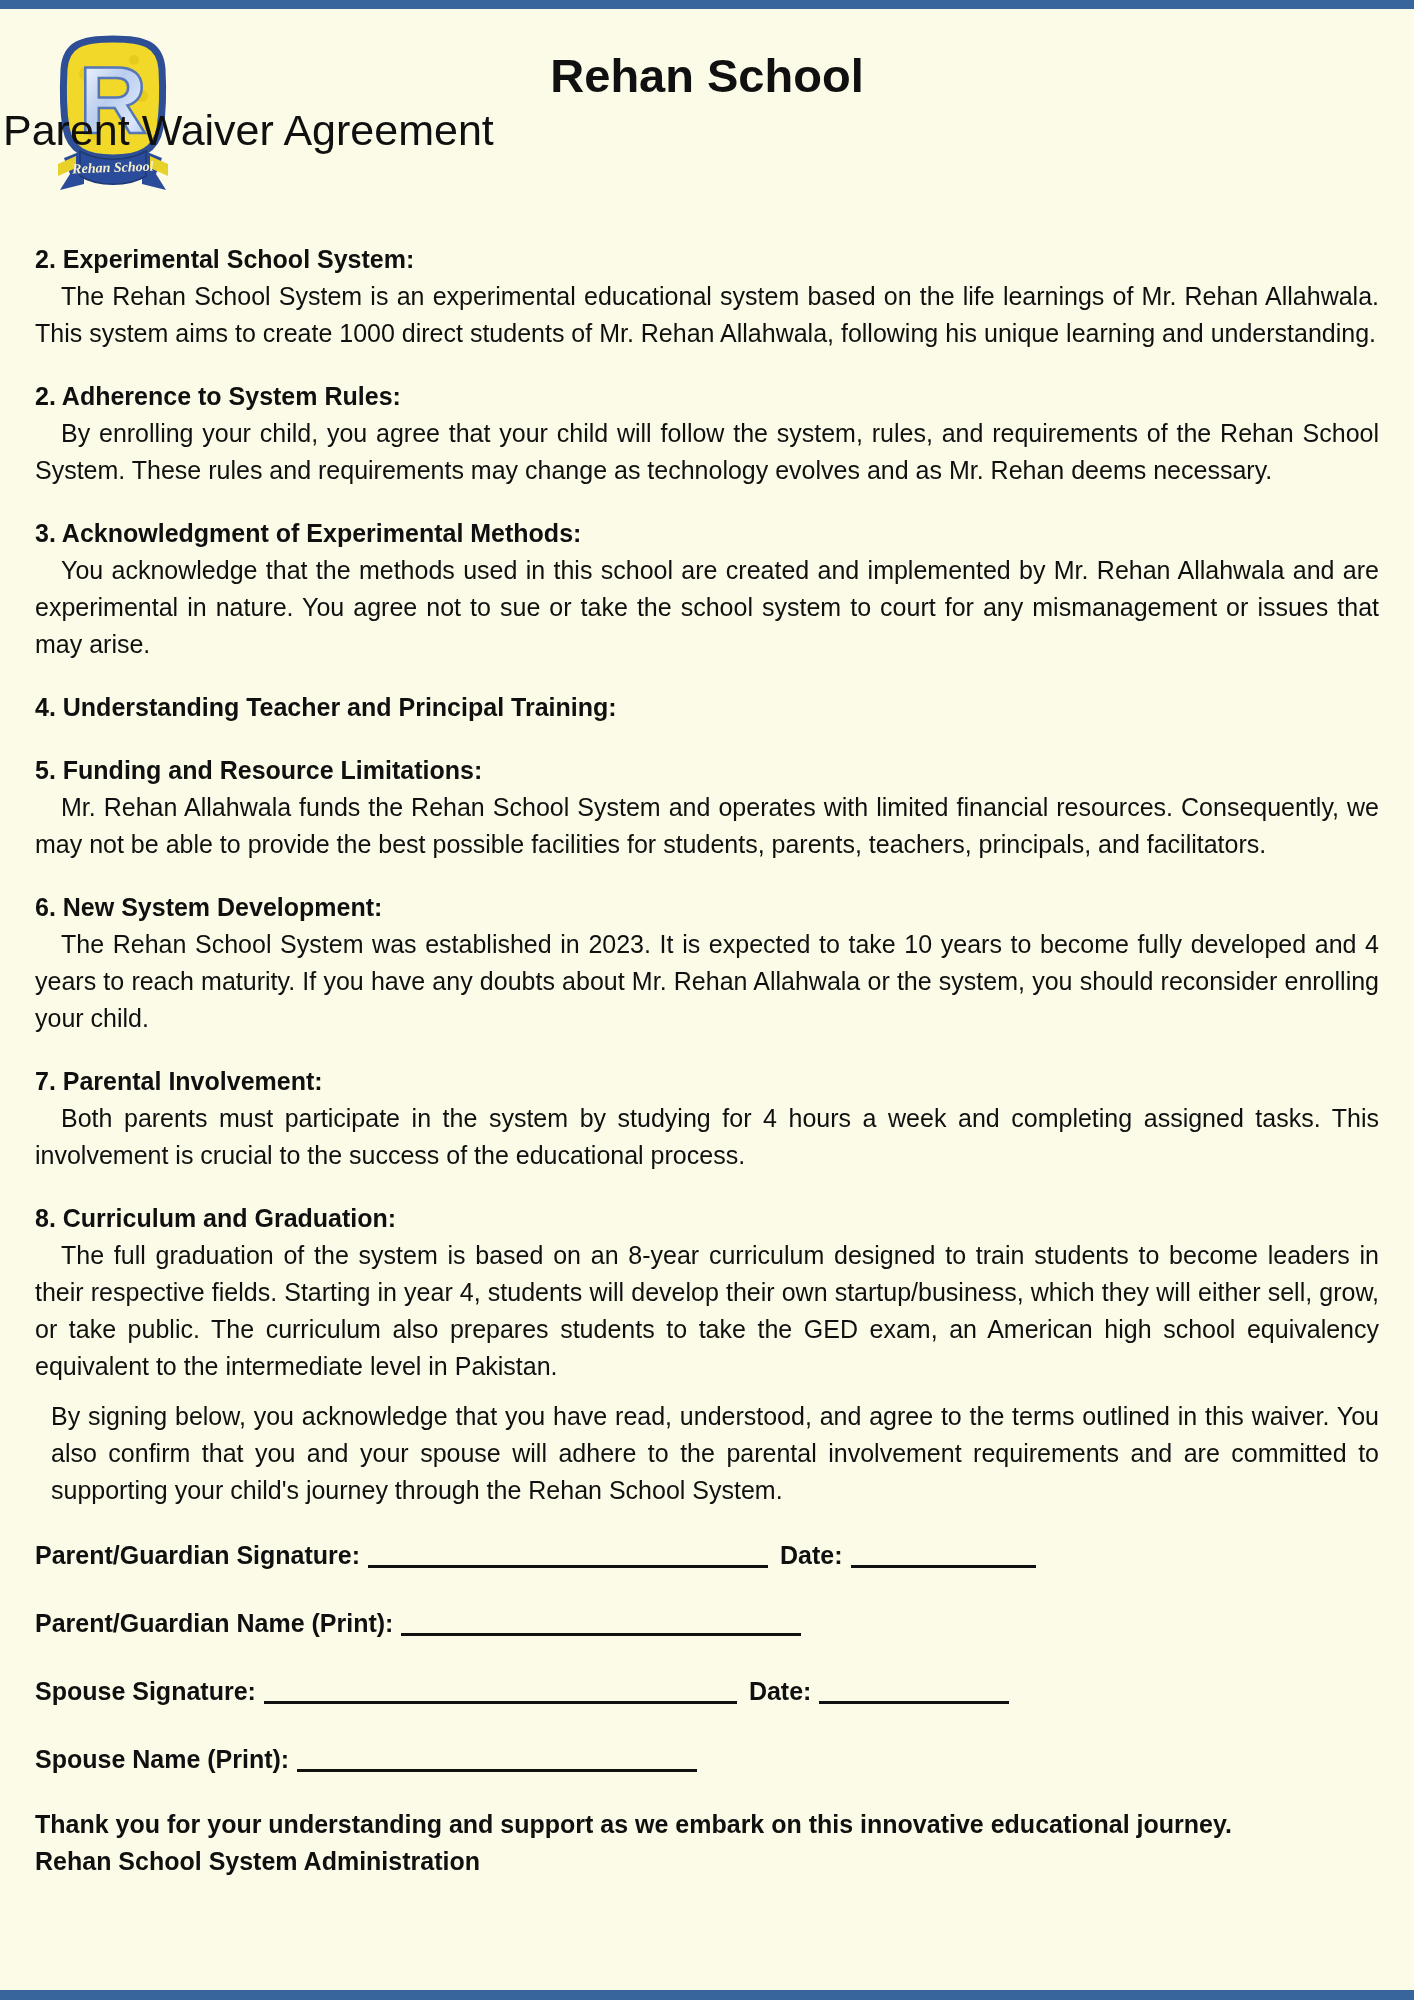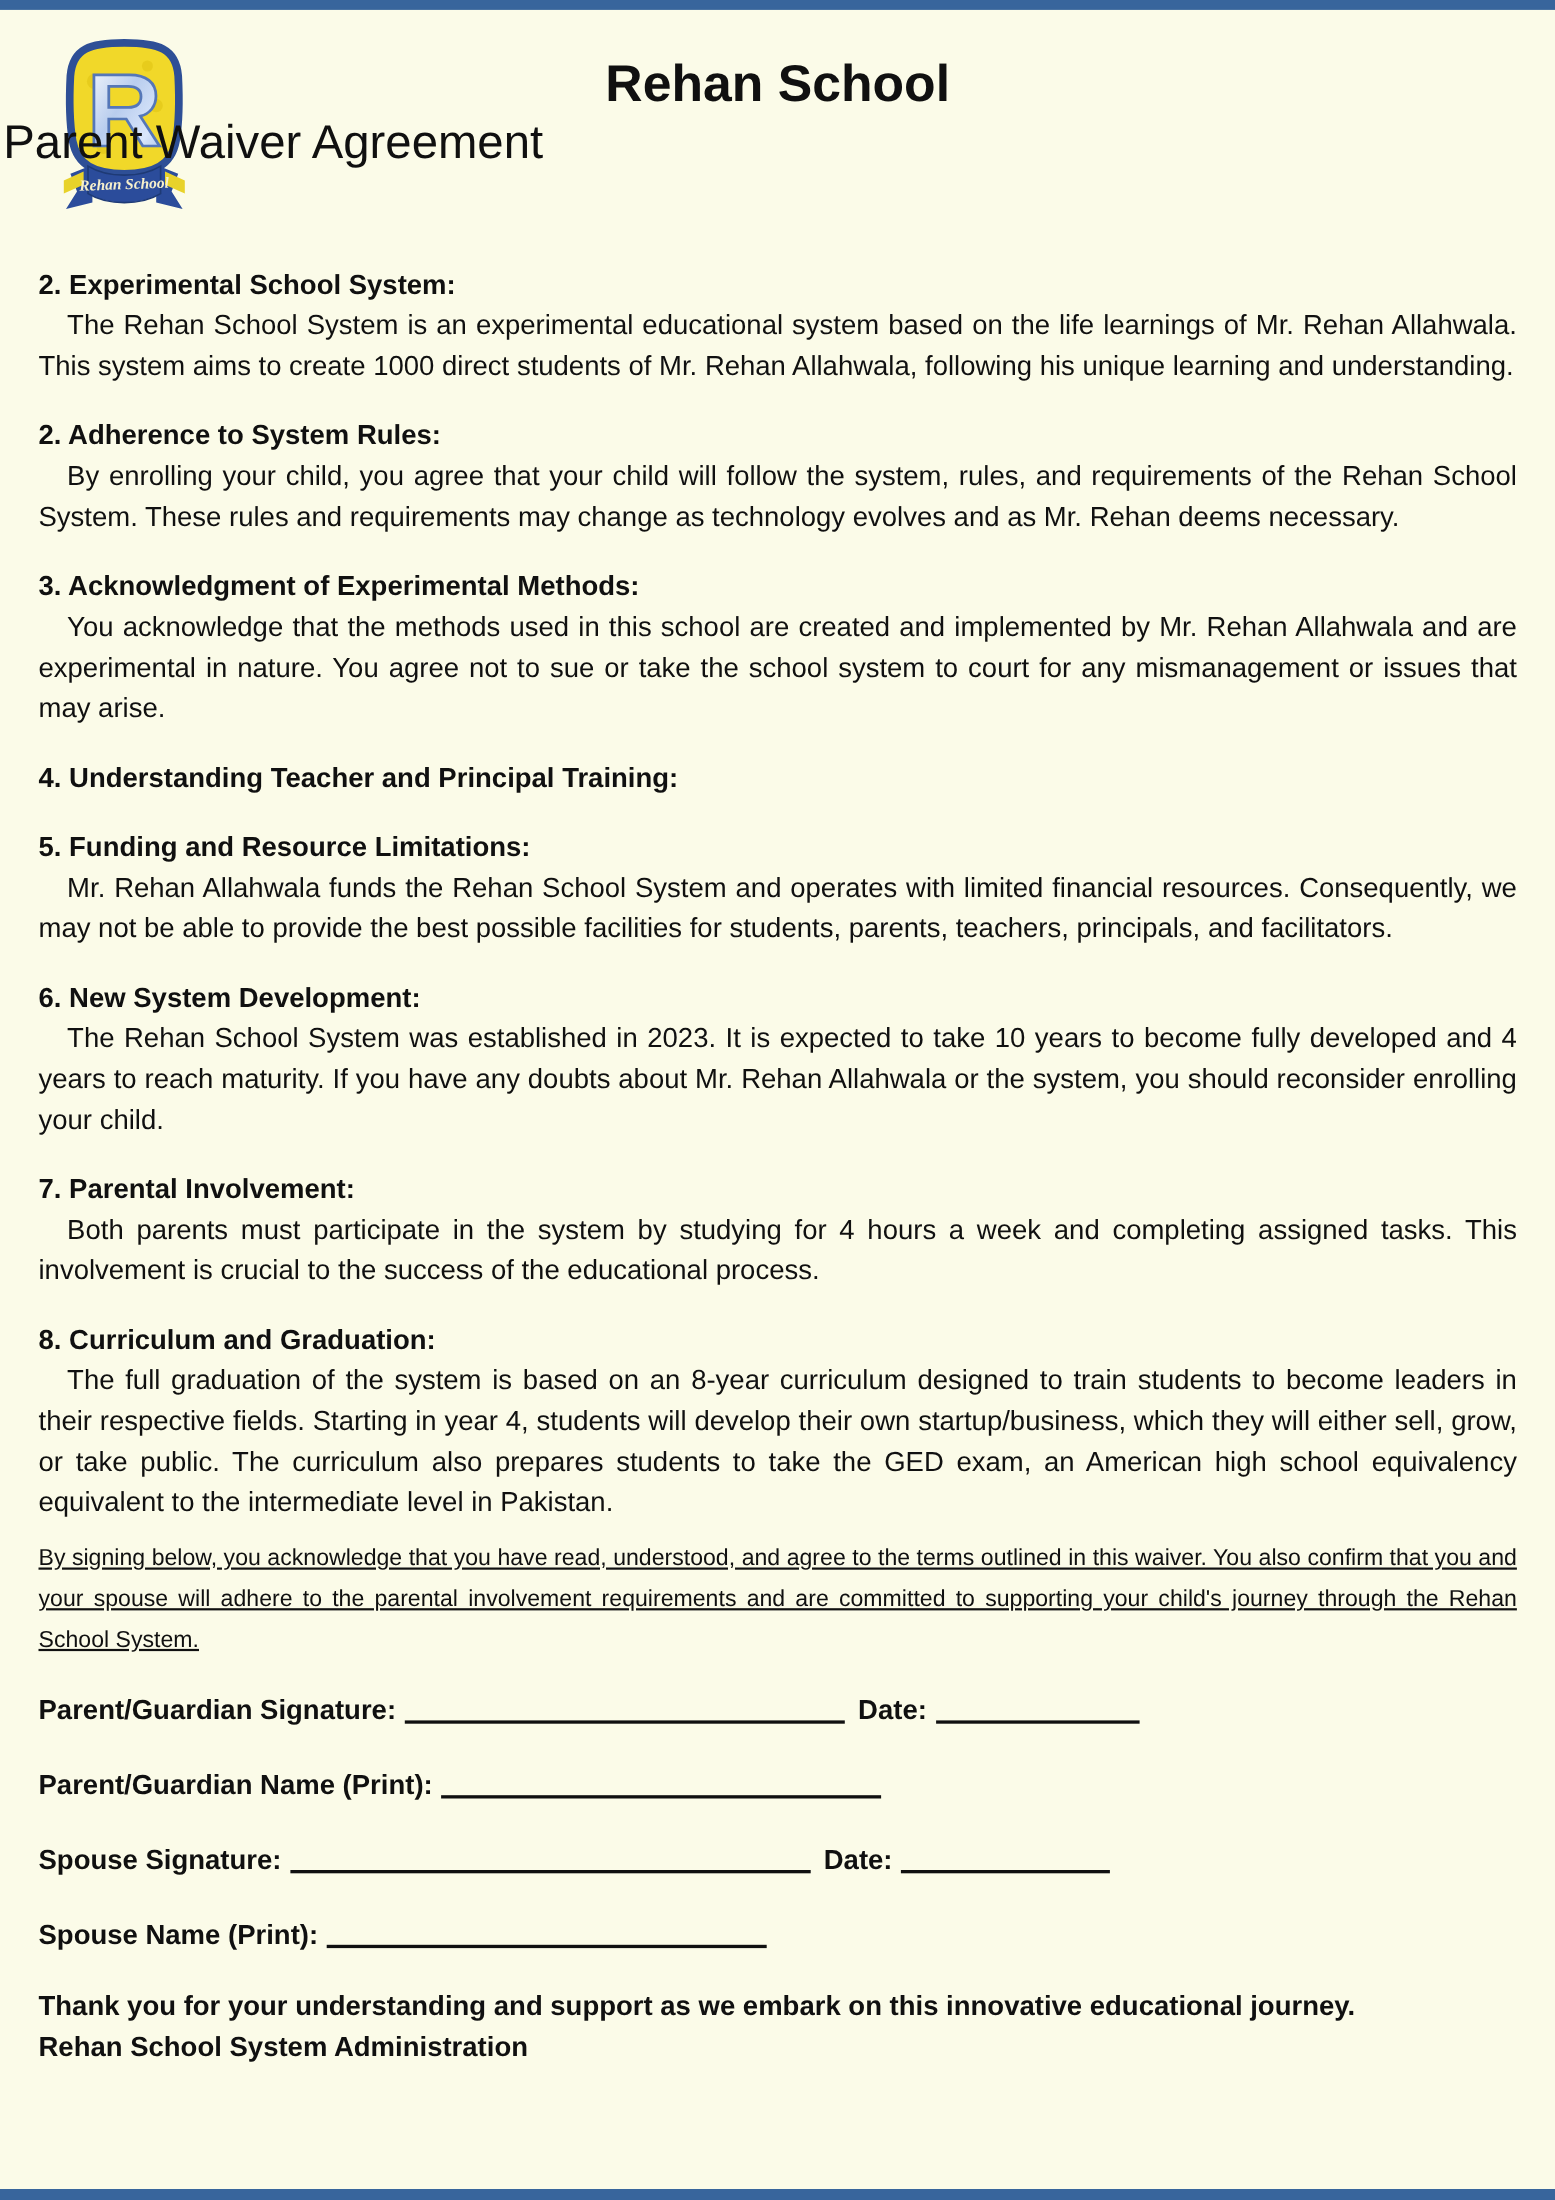--- a/index.html
+++ b/index.html
@@ -23,21 +23,21 @@
   .header{position:relative;height:215px;}
   .logo{position:absolute;left:54px;top:34px;}
   .page-title{position:absolute;top:50px;left:0;right:0;text-align:center;
     font-size:47px;line-height:52px;font-weight:bold;margin:0;}
   .page-subtitle{position:absolute;top:102px;left:0;right:0;text-align:left;
     font-size:43px;line-height:50px;font-weight:400;margin:3px;}
 
   .content{margin:0 35px;}
   .section-heading{font-size:25px;line-height:37px;font-weight:bold;margin:26px 0 0 0;}
   .section-body{font-size:25px;line-height:37px;margin:0;text-align:justify;text-indent:26px;}
-  .closing{font-size:21px;line-height:37px;margin:13px 0 0 0;text-align:justify;text-indent:0;text-decoration:underline;}
+  .closing{font-size:25px;line-height:37px;margin:13px 0 0 16px;text-align:justify;text-indent:0;}
 
   .sig-row{margin-top:31px;font-size:25px;line-height:37px;font-weight:bold;white-space:nowrap;}
   .sig-row.first{margin-top:28px;}
   .blank-line{display:inline-block;border-bottom:3px solid var(--text-color);
     height:24px;vertical-align:-4px;margin-left:8px;}
   .w400{width:400px;} .w473{width:473px;} .w185{width:185px;} .w190{width:190px;}
   .date-label{margin-left:12px;}
 
   .footer{margin-top:28px;font-weight:bold;font-size:25px;line-height:37px;}
   .footer p{margin:0;}

